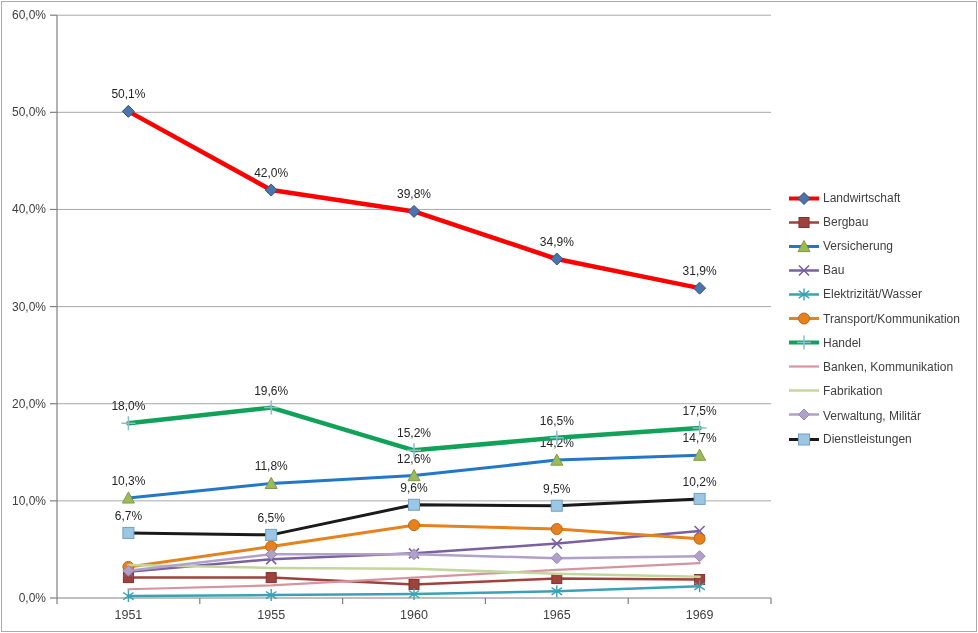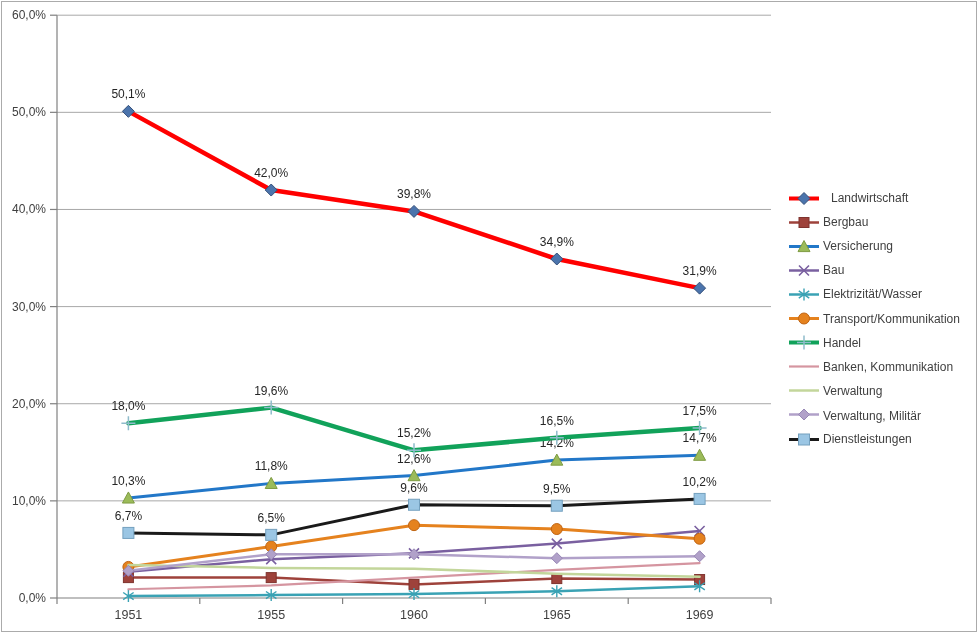--- a/index.html
+++ b/index.html
@@ -129,21 +129,21 @@
       <rect x="406.5" y="497.252" width="11" height="11" fill="#9BC6E4" stroke="#74A0BE" stroke-width="1"></rect>
       <rect x="549.3000000000001" y="498.22333333333336" width="11" height="11" fill="#9BC6E4" stroke="#74A0BE" stroke-width="1"></rect>
       <rect x="692.1" y="491.42400000000004" width="11" height="11" fill="#9BC6E4" stroke="#74A0BE" stroke-width="1"></rect>
       <text x="126.4" y="517.9206666666666" text-anchor="middle" font-size="12" fill="#262626" font-family="&quot;Liberation Sans&quot;,sans-serif" font-weight="normal">6,7%</text>
       <text x="269.20000000000005" y="519.8633333333333" text-anchor="middle" font-size="12" fill="#262626" font-family="&quot;Liberation Sans&quot;,sans-serif" font-weight="normal">6,5%</text>
       <text x="412" y="489.752" text-anchor="middle" font-size="12" fill="#262626" font-family="&quot;Liberation Sans&quot;,sans-serif" font-weight="normal">9,6%</text>
       <text x="554.8000000000001" y="490.72333333333336" text-anchor="middle" font-size="12" fill="#262626" font-family="&quot;Liberation Sans&quot;,sans-serif" font-weight="normal">9,5%</text>
       <text x="697.6" y="483.92400000000004" text-anchor="middle" font-size="12" fill="#262626" font-family="&quot;Liberation Sans&quot;,sans-serif" font-weight="normal">10,2%</text>
     </svg>
   <div id="legend">
-      <div class="legend-item" style="left: 786px; top: 187.5px; gap: 8px;">
+      <div class="legend-item" style="left: 786px; top: 187.5px;">
         <svg width="34" height="17">
           <line x1="1" y1="8.5" x2="31" y2="8.5" stroke="#FF0000" stroke-width="4"></line>
           <path d="M 16 2.5 L 22 8.5 L 16 14.5 L 10 8.5 Z" fill="#4B74AC" stroke="#36517B" stroke-width="1"></path>
         </svg>
         <span>Landwirtschaft</span>
       </div>
       <div class="legend-item" style="left: 786px; top: 211.6px;">
         <svg width="34" height="17">
           <line x1="1" y1="8.5" x2="31" y2="8.5" stroke="#9E423B" stroke-width="2.5"></line>
           <rect x="11" y="3.5" width="10" height="10" fill="#9E423B" stroke="#7E332E" stroke-width="1"></rect>
@@ -188,21 +188,21 @@
       <div class="legend-item" style="left: 786px; top: 356.2px;">
         <svg width="34" height="17">
           <line x1="1" y1="8.5" x2="31" y2="8.5" stroke="#D595A0" stroke-width="2.2"></line>
         </svg>
         <span>Banken, Kommunikation</span>
       </div>
       <div class="legend-item" style="left: 786px; top: 380.3px;">
         <svg width="34" height="17">
           <line x1="1" y1="8.5" x2="31" y2="8.5" stroke="#C3D69B" stroke-width="2.5"></line>
         </svg>
-        <span>Verwaltung</span>
+        <span>Fabrikation</span>
       </div>
       <div class="legend-item" style="left: 786px; top: 404.4px; align-items: flex-end;">
         <svg width="34" height="17">
           <line x1="1" y1="8.5" x2="31" y2="8.5" stroke="#B1A1C9" stroke-width="2.5"></line>
           <path d="M 16 3 L 21.5 8.5 L 16 14 L 10.5 8.5 Z" fill="#B1A1C9" stroke="#9787B5" stroke-width="1"></path>
         </svg>
         <span>Verwaltung, Militär</span>
       </div>
       <div class="legend-item" style="left: 786px; top: 428.5px;">
         <svg width="34" height="17">

